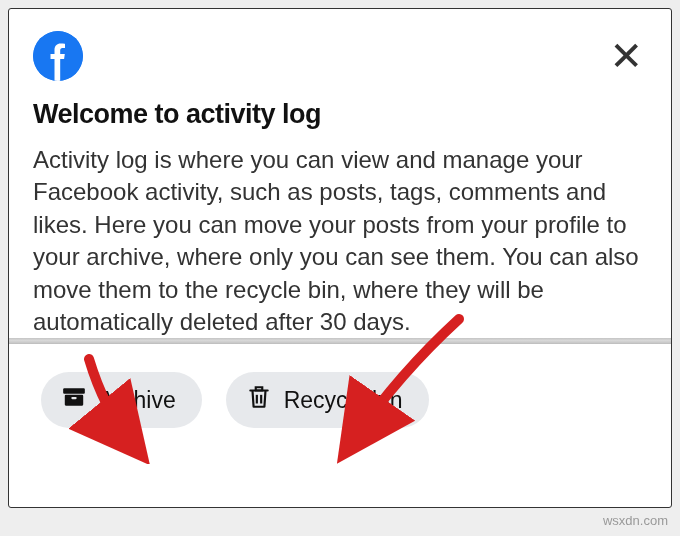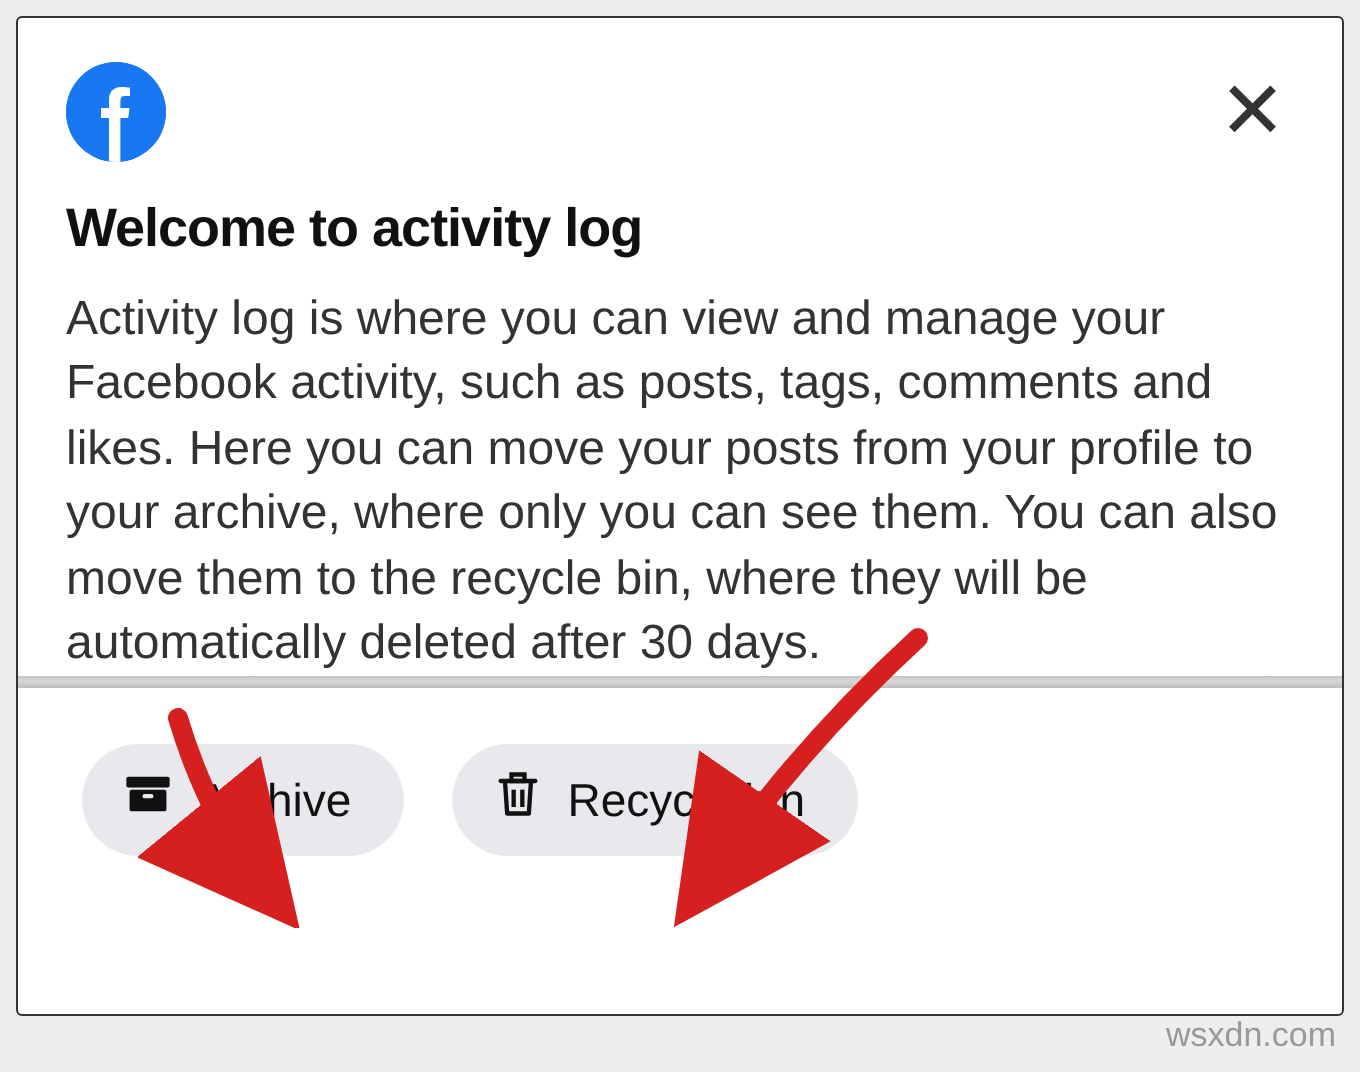--- a/index.html
+++ b/index.html
@@ -107,21 +107,21 @@
     .arrow2 {
       left: 320px;
       top: 305px;
       width: 150px;
       height: 150px;
     }
     .watermark {
       position: absolute;
       bottom: 8px;
       right: 12px;
-      font-size: 17px;
+      font-size: 13px;
       color: #999;
     }
   </style>
 </head>
 <body>
 
 <div class="dialog">
   <div class="header-row">
     <div class="fb-logo">
       <svg viewBox="0 0 50 50">

